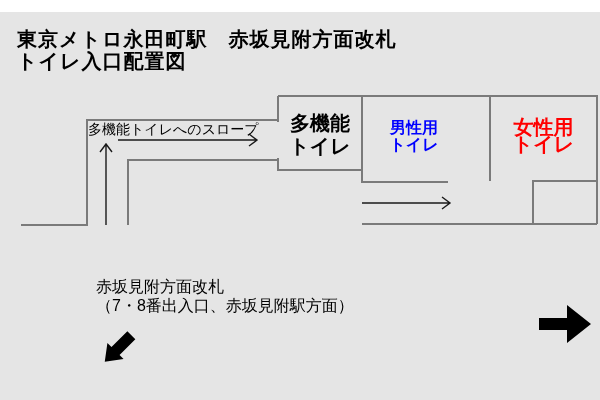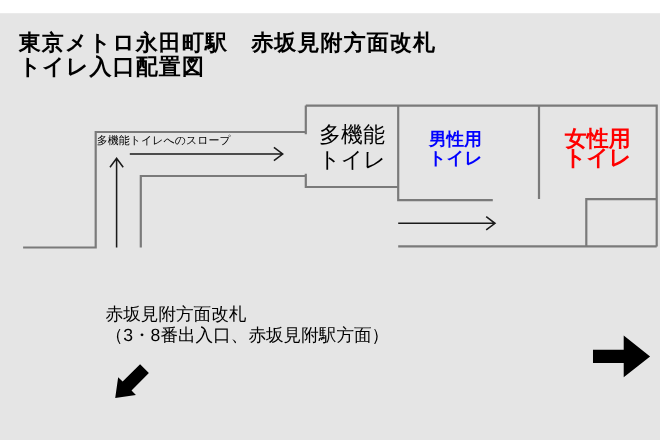--- a/index.html
+++ b/index.html
@@ -1,22 +1,22 @@
 <!DOCTYPE html>
 <html><head>
 <meta charset="utf-8">
 <style>
   html,body{margin:0;padding:0;background:#fff;}
   #page{position:relative;width:600px;height:400px;background:#e5e5e5;overflow:hidden;
         font-family:"Liberation Sans",sans-serif;color:#000;margin-top:12px;}
   .abs{position:absolute;}
   .pre{white-space:pre-line;}
   #title{left:17px;top:16px;font-size:20px;font-weight:bold;line-height:22px;letter-spacing:1px;}
-  #ramp-top-label{left:88px;top:109px;font-size:10px;line-height:16px;}
-  #room-multi{left:278px;top:100px;width:84px;text-align:center;font-size:20px;font-weight:normal;line-height:23px;}
+  #ramp-top-label{left:88px;top:109px;font-size:14px;line-height:16px;}
+  #room-multi{left:278px;top:100px;width:84px;text-align:center;font-size:20px;font-weight:bold;line-height:23px;}
   #room-mens{left:363px;top:107px;width:102px;text-align:center;font-size:16px;font-weight:bold;line-height:17px;color:#0000ff;}
   #room-womens{left:490px;top:107px;width:107px;text-align:center;font-size:20px;font-weight:bold;line-height:17px;color:#ff0000;}
   #ramp-bottom-label{left:235px;top:179px;font-size:13px;line-height:15px;}
   #gate-note{left:96px;top:265px;font-size:16px;line-height:19px;}
   #platform-note{left:412px;top:265px;font-size:15px;line-height:17px;}
   #gate-arrow{left:100px;top:317px;}
   #platform-arrow{left:539px;top:292px;}
   svg{display:block;}
 </style>
 </head>
@@ -52,21 +52,21 @@
 トイレ</div>
 
   <div id="room-mens" class="abs pre">男性用
 トイレ</div>
 
   <div id="room-womens" class="abs pre">女性用
 トイレ</div>
 
 
   <div id="gate-note" class="abs pre">赤坂見附方面改札
-（3・8番出入口、赤坂見附駅方面）</div>
+（7・8番出入口、赤坂見附駅方面）</div>
 
 
   <svg id="gate-arrow" class="abs" width="38" height="37" viewBox="0 0 40 36">
     <polygon fill="#000" points="28.8,0.8 12.1,17.4 7.8,13.2 5,33 24.8,30.2 20.6,25.9 37.2,9.2"></polygon>
   </svg>
 
   <svg id="platform-arrow" class="abs" width="53" height="41" viewBox="0 0 53 41">
     <polygon fill="#000" points="0,14 28,14 28,1 52,20 28,39 28,26 0,26"></polygon>
   </svg>
 

